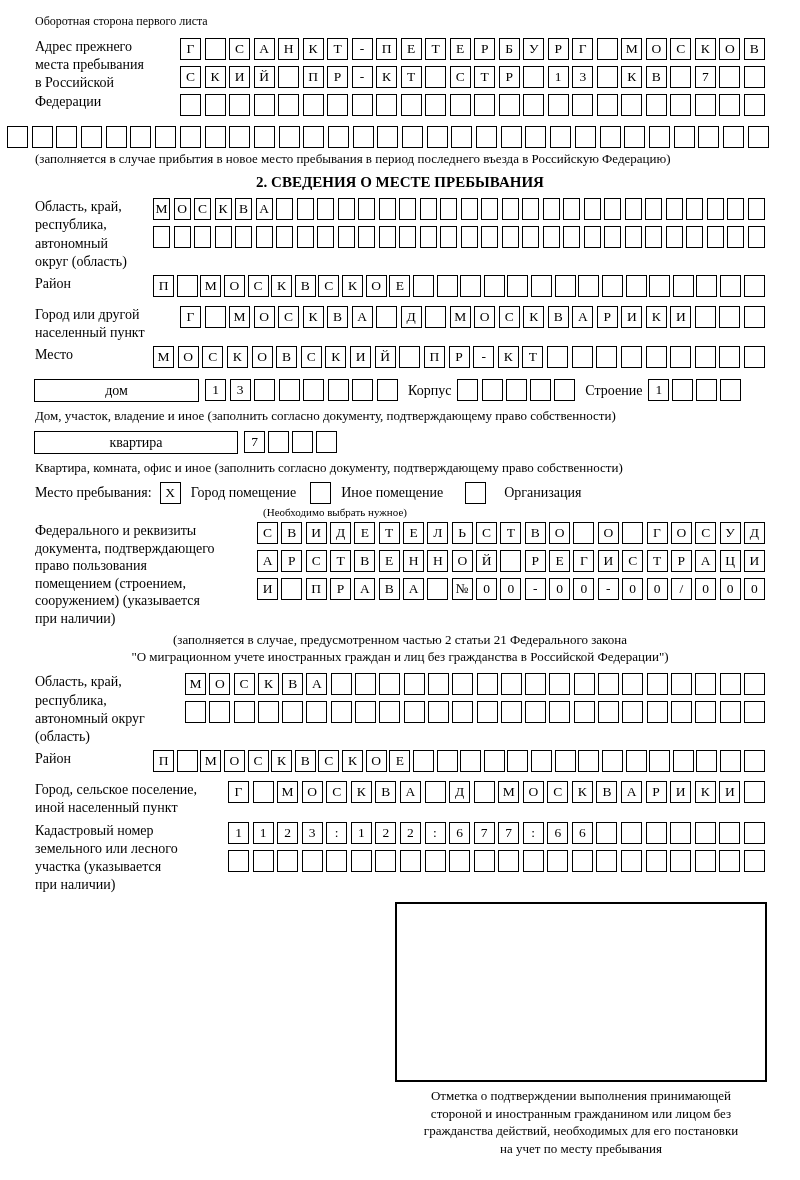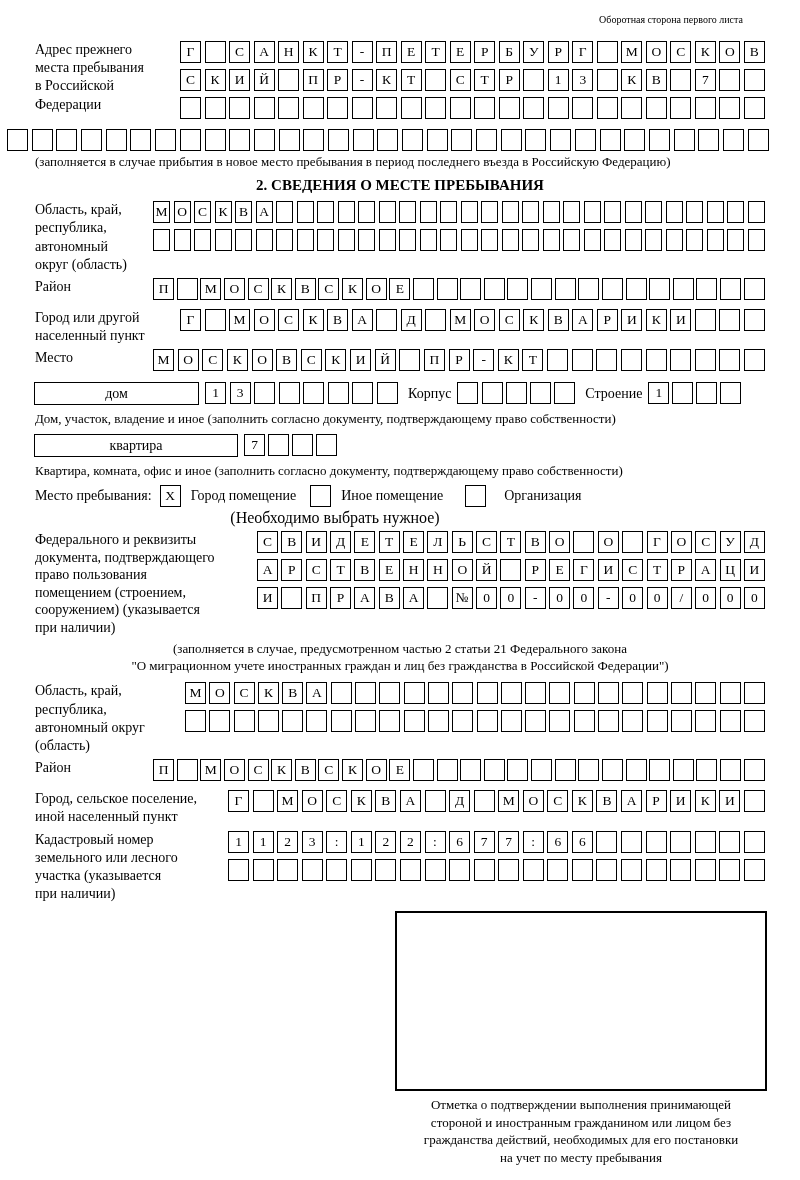--- a/index.html
+++ b/index.html
@@ -6,45 +6,45 @@
   .page{
     position:relative;
     width:800px;height:1180px;
     box-sizing:border-box;
     padding:14px 35px 0 35px;
     overflow:hidden;
     background:#fff;
     color:#000;
     font-family:"Liberation Serif","DejaVu Serif",serif;
   }
-  .header-note{text-align:right;font-size:10px;padding-right:22px;}
+  .header-note{text-align:left;font-size:12px;padding-right:22px;}
   .line{display:flex;align-items:flex-start;margin-bottom:4px;}
   .label{font-size:14px;line-height:1.3;white-space:pre-line;flex:0 0 auto;}
   .w118{width:118px}.w145{width:145px}.w150{width:150px}.w193{width:193px}.w222{width:222px}
   .rows{flex:1;min-width:0;}
   .cells{display:flex;justify-content:space-between;margin-bottom:4px;min-height:23px;}
   .rows .cells{margin-bottom:5px;}
   .cells.grow{flex:1;min-width:0;}
   .cell{
     flex:0 0 auto;box-sizing:content-box;
     width:19px;height:20px;border:1.6px solid #000;
     font-size:13.5px;line-height:20px;text-align:center;
     background:#fff;
   }
   .narrow .cell{width:15px;}
-  .prev{margin-top:16px;}
+  .prev{margin-top:9px;}
   .full-row{margin:0 -4px 2px -28px;}
   .form-note{font-size:13px;text-align:left;margin:1px 0 0 0;line-height:1.25;}
   .form-note.left{text-align:left;margin:1px 0 3px 0;}
   .section-title{font-size:15px;font-weight:bold;text-align:center;margin:7px 0 7px 0;}
   .big-box{border:1.6px solid #000;height:21px;line-height:21px;text-align:center;font-size:14px;box-sizing:content-box;background:#fff;}
   .house-line{display:flex;align-items:flex-start;margin-top:6px;margin-bottom:2px;}
   .inline-label{font-size:14px;line-height:23px;white-space:nowrap;}
   .stay-line{display:flex;align-items:center;margin-top:6px;margin-bottom:2px;font-size:14px;}
-  .choose-note{width:600px;text-align:center;font-size:16px;margin-top:2px;margin-bottom:4px;}
+  .choose-note{width:600px;text-align:center;font-size:11px;margin-top:2px;margin-bottom:4px;}
   .law-note{font-size:13px;text-align:center;white-space:pre-line;line-height:1.3;margin:2px -10px 8px -10px;}
   .stamp-wrap{margin-left:360px;width:372px;margin-top:8px;}
   .stamp-box{height:176px;border:2px solid #000;background:#fff;}
   .stamp-note{font-size:13px;text-align:center;white-space:pre-line;line-height:1.35;margin-top:5px;}
 </style>
 </head>
 <body>
 
 <div class="page">
 

